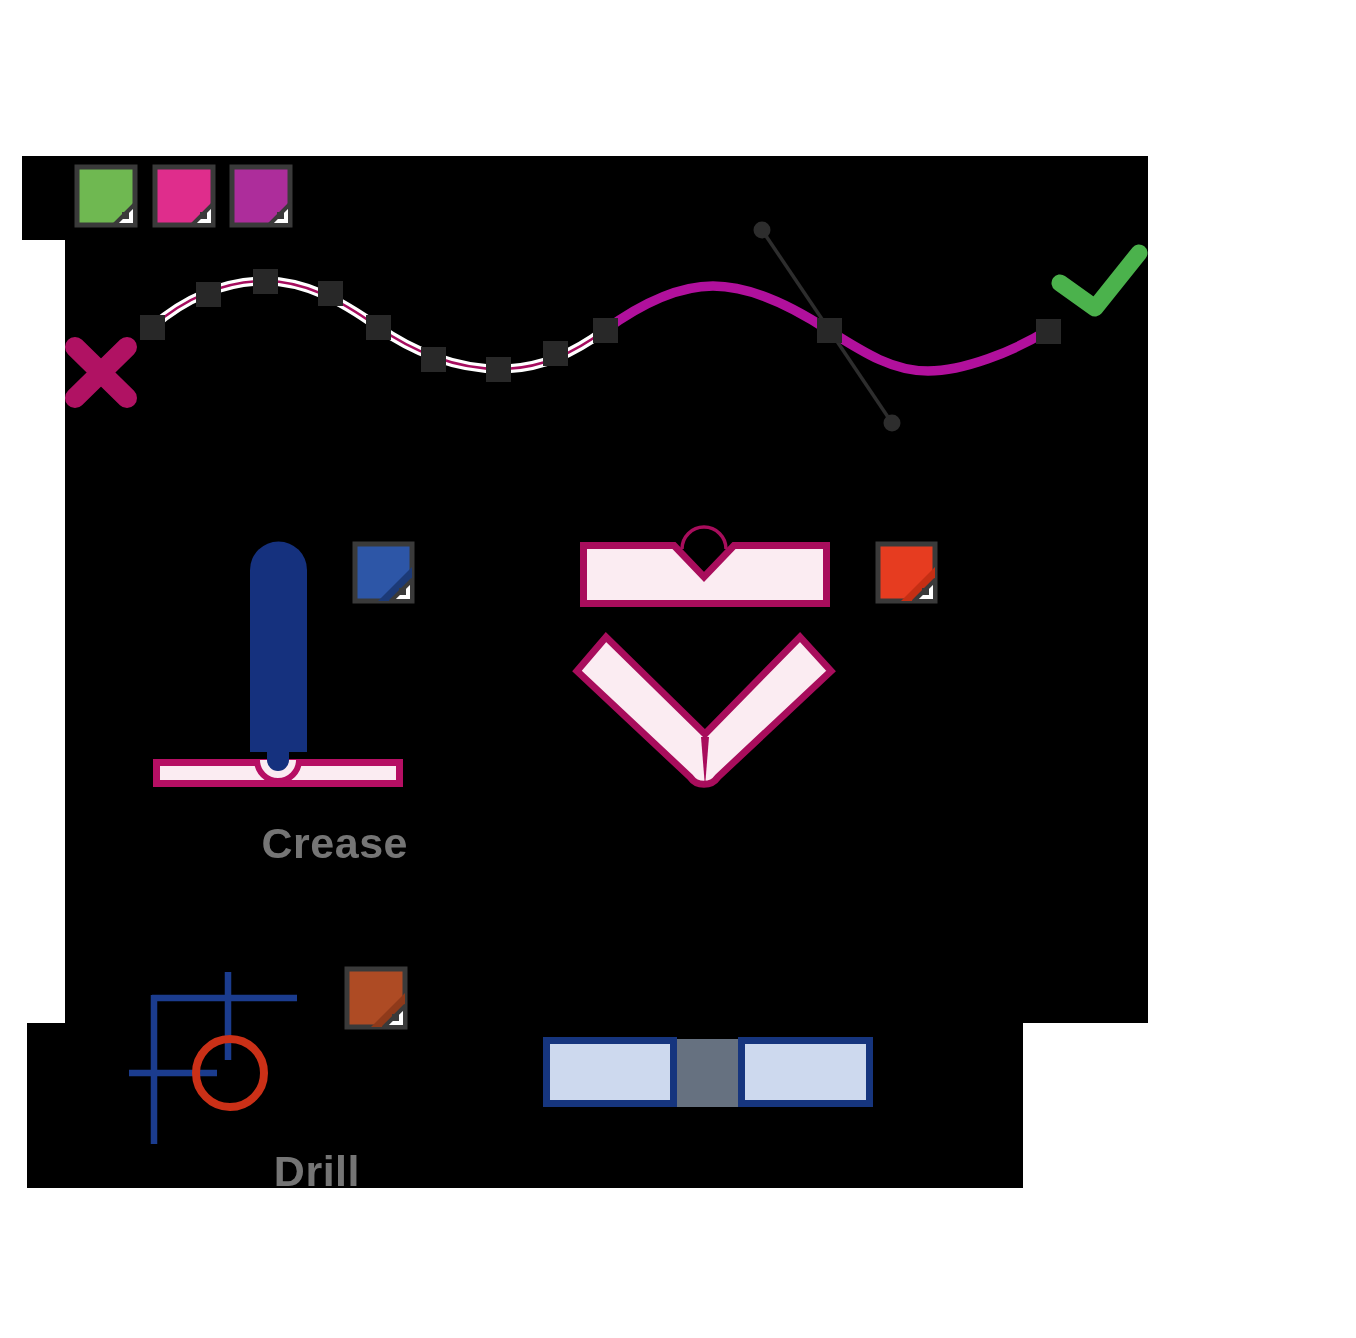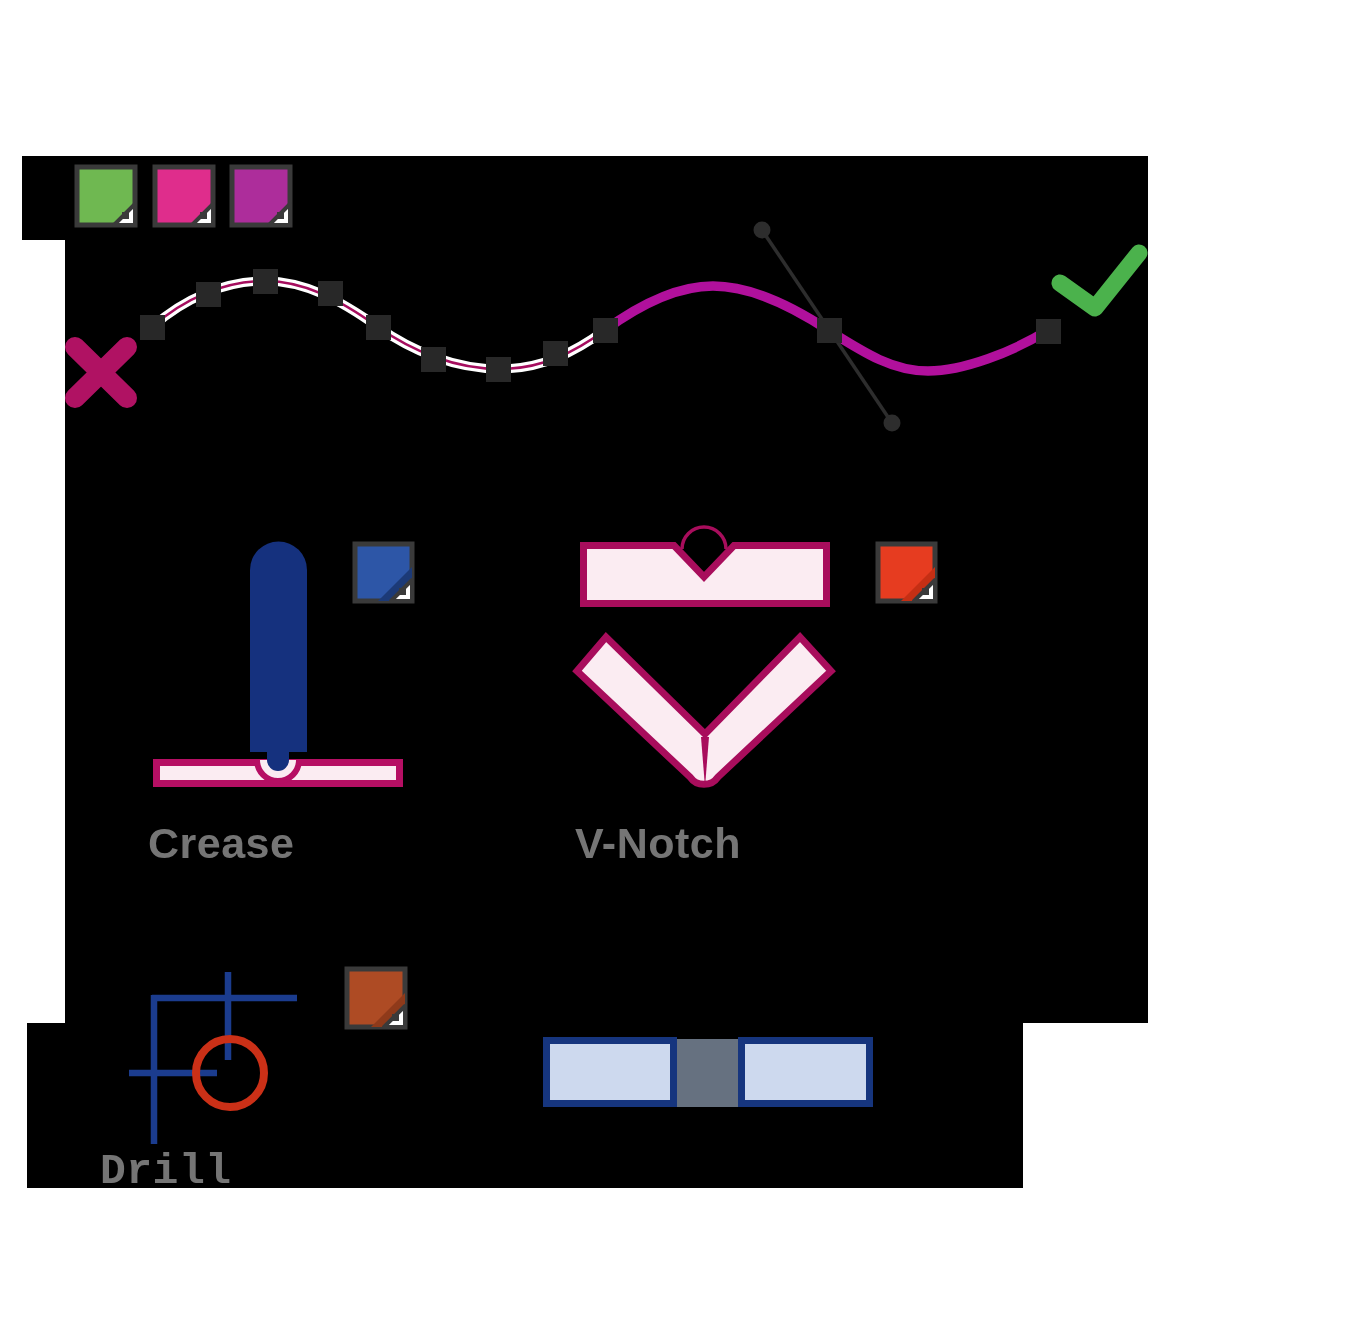--- a/index.html
+++ b/index.html
@@ -12,31 +12,31 @@
     font-family: "Liberation Sans", sans-serif;
   }
   .panel { position: absolute; background: #000000; }
   .panel-strip  { left: 22px;  top: 156px;  width: 1126px; height: 84px;  }
   .panel-main   { left: 65px;  top: 240px;  width: 1083px; height: 783px; }
   .panel-bottom { left: 27px;  top: 1023px; width: 996px;  height: 165px; }
   svg.art { position: absolute; left: 0; top: 0; }
   .tool-label {
     position: absolute;
     width: 260px;
-    text-align: left;
+    text-align: right;
     font-size: 43px;
     font-weight: 700;
     line-height: 1;
     color: #757575;
     letter-spacing: 0.5px;
     white-space: nowrap;
   }
   .lbl-crease    { left: 148px; top: 822px; }
   .lbl-vnotch    { left: 575px; top: 822px; }
-  .lbl-drill     { left: 100px; top: 1150px; font-family: Liberation Mono, monospace; }
+  .lbl-drill     { left: 100px; top: 1150px; }
   .lbl-drillhole { left: 578px; top: 1150px; }
 </style>
 </head>
 <body>
 
 <div class="canvas">
 
   <div class="panel panel-strip"></div>
   <div class="panel panel-main"></div>
   <div class="panel panel-bottom"></div>
@@ -141,15 +141,14 @@
     </g>
 
     <g>
       <rect x="677" y="1039" width="61" height="68" fill="#667180"></rect>
       <rect x="546.5" y="1040.5" width="127" height="63" fill="#cdd9ee" stroke="#16357e" stroke-width="7"></rect>
       <rect x="741.5" y="1040.5" width="128" height="63" fill="#cdd9ee" stroke="#16357e" stroke-width="7"></rect>
     </g>
   </svg>
 
   <div class="tool-label lbl-crease">Crease</div>
-  <div class="tool-label lbl-vnotch">V-Notch</div>
   <div class="tool-label lbl-drill">Drill</div>
 </div>
 
 </body></html>

